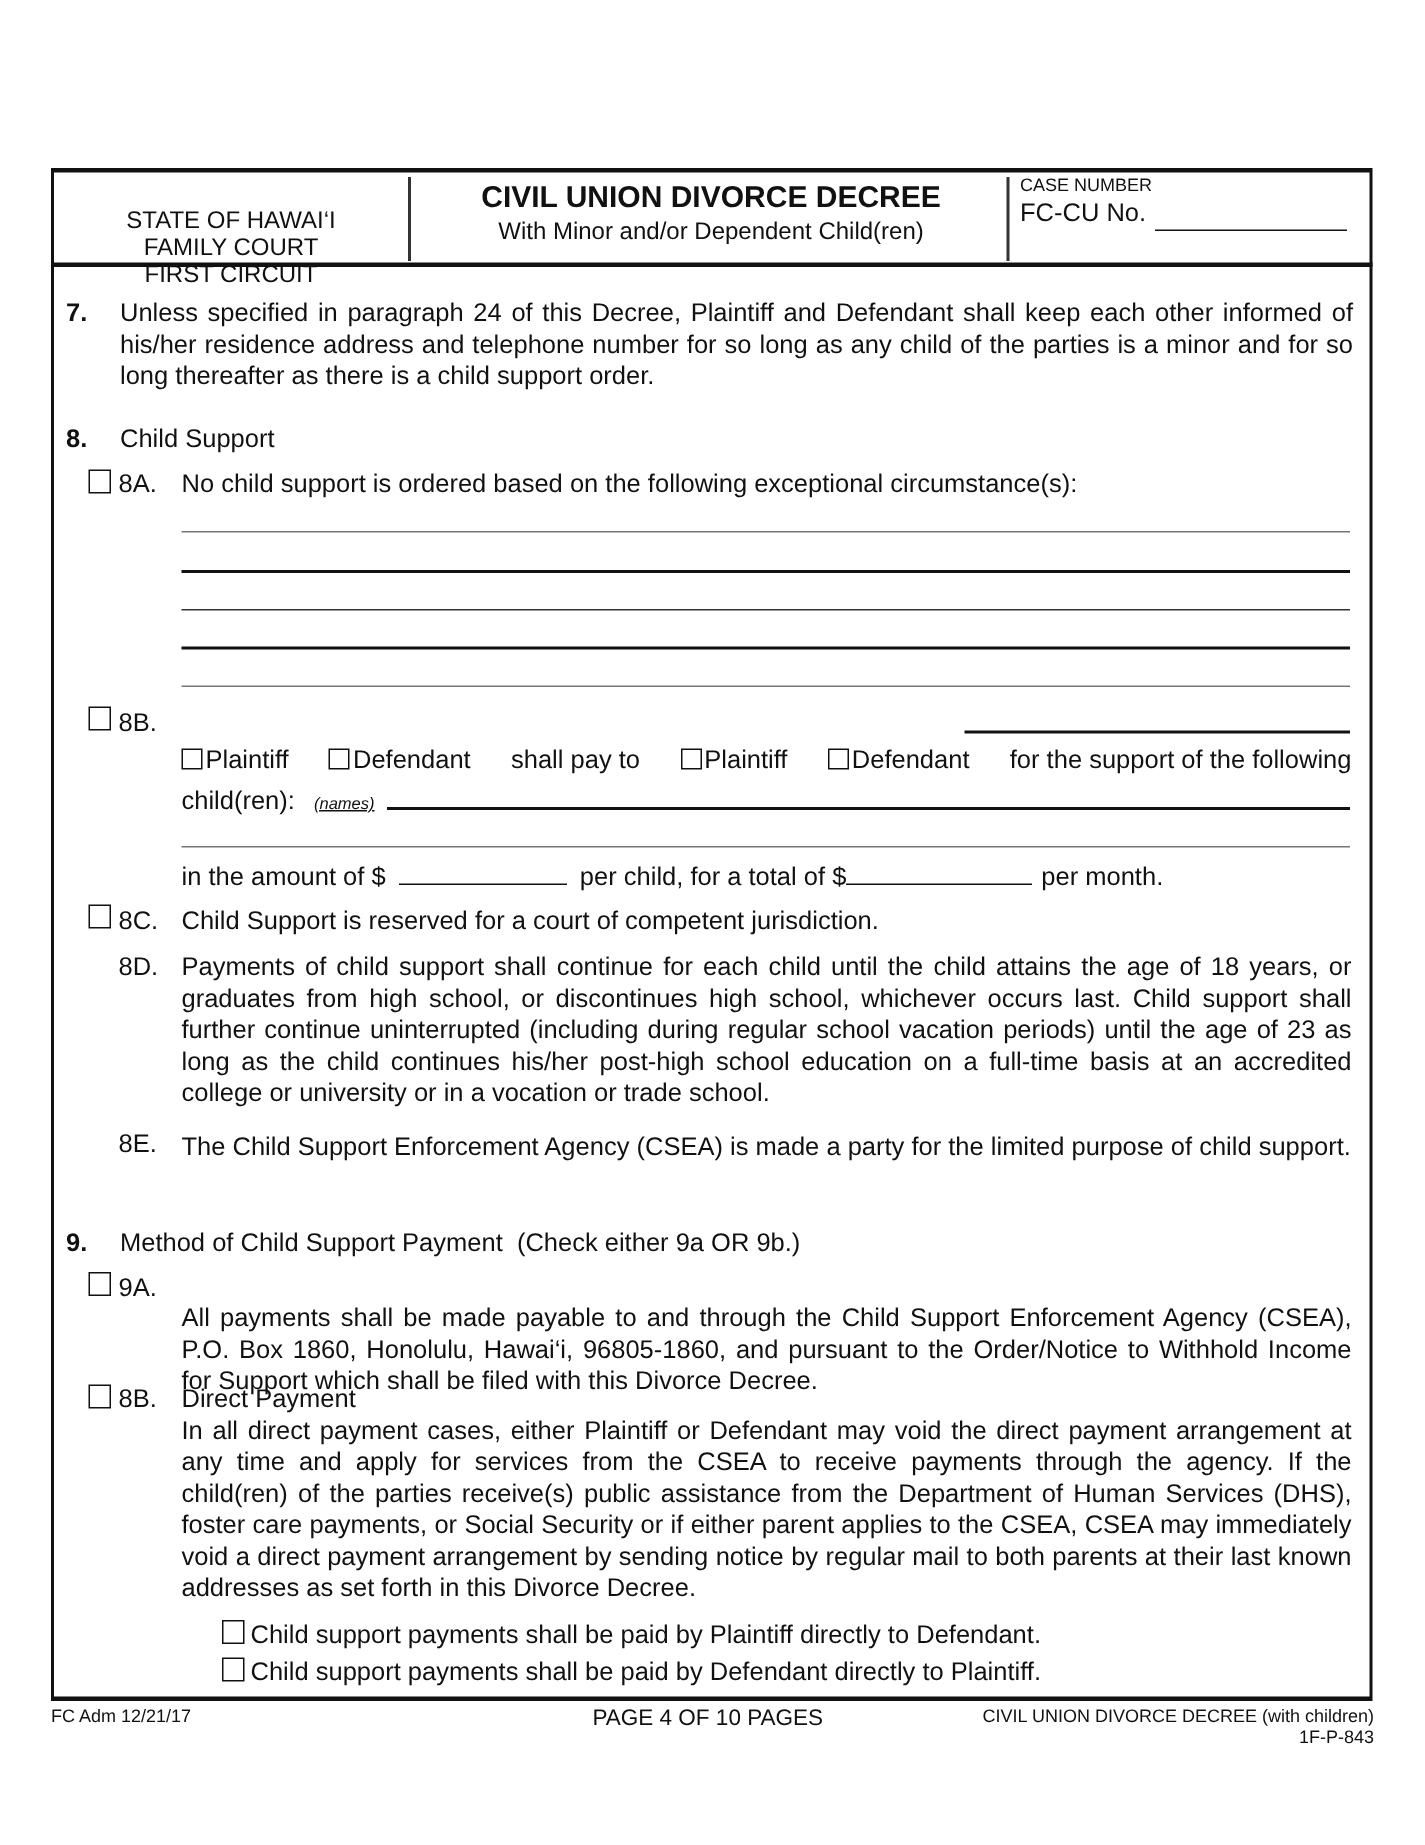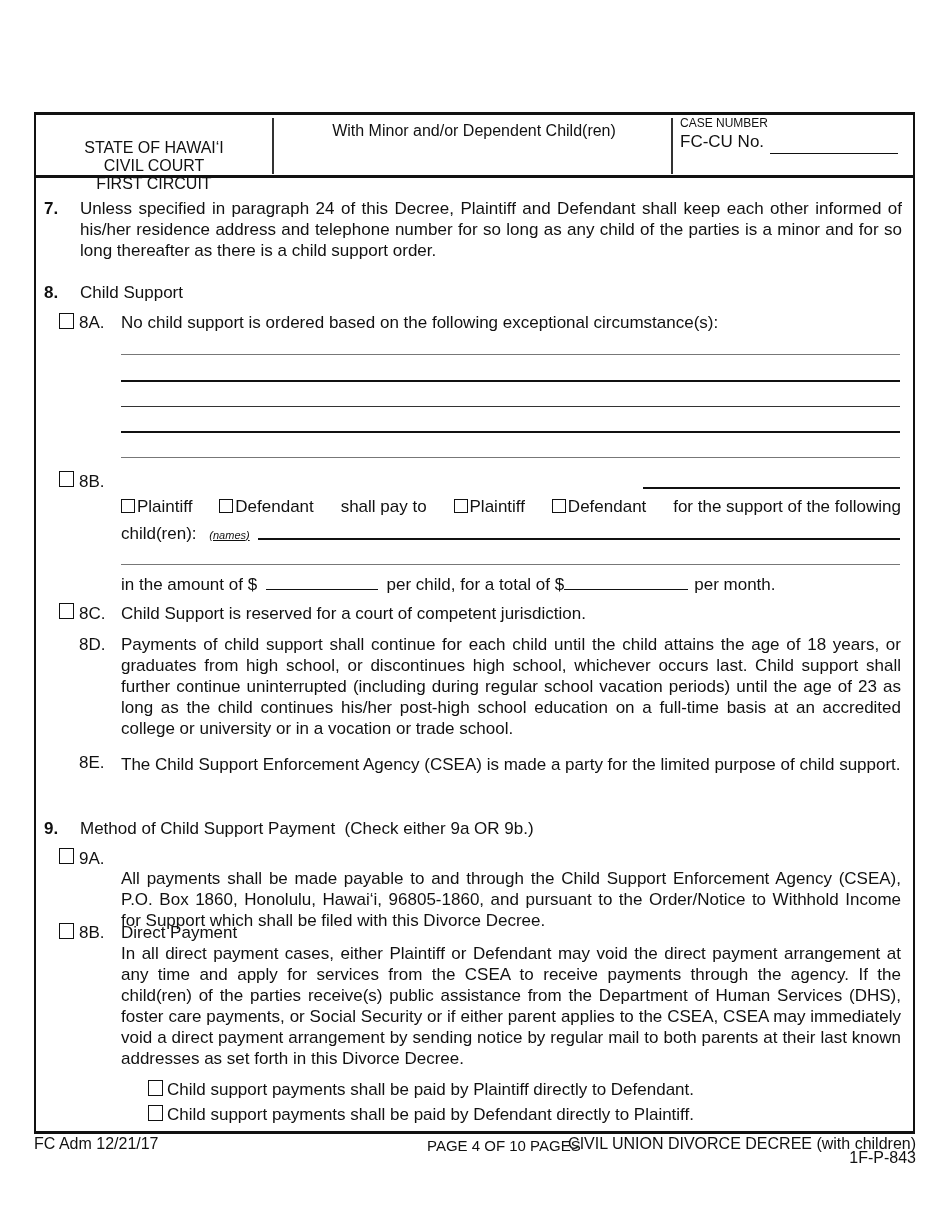--- a/index.html
+++ b/index.html
@@ -36,38 +36,39 @@
     .cb-abs { position: absolute; width: 15px; height: 16px; border: 1.3px solid #111; box-sizing: border-box; background: #fff; }
 
     .line { position: absolute; height: 0; }
     .line.thin { border-top: 1px solid #777; }
     .line.dark { border-top: 2px solid #111; }
     .line.med { border-top: 1px solid #333; }
 
     .small-u { font-size: 11px; text-decoration: underline; }
     .blank-in { display: inline-block; border-bottom: 1px solid #111; height: 14px; vertical-align: baseline; }
 
-    .footer { position: absolute; font-size: 16px; line-height: 14px; }
-    .footer.center { font-size: 15px; line-height: 18px; margin-left: 32px; }
+    .footer { position: absolute; font-size: 12px; line-height: 14px; }
+    .footer.center { font-size: 15px; line-height: 18px; }
   </style>
 </head>
 <body>
 
 <div class="page">
 
   <div class="frame"></div>
 
   <div class="header">
     <div class="hcell court">
       <div>STATE OF HAWAI‘I</div>
-      <div>CIVIL COURT</div>
+      <div>FAMILY COURT</div>
       <div>FIRST CIRCUIT</div>
     </div>
     <div class="vdiv" style="left:236px"></div>
     <div class="hcell title">
+      <div class="t1">CIVIL UNION DIVORCE DECREE</div>
       <div class="t2">With Minor and/or Dependent Child(ren)</div>
     </div>
     <div class="vdiv" style="left:635px"></div>
     <div class="hcell case">
       <div class="lbl">CASE NUMBER</div>
       <div class="no">
         <span>FC-CU No.</span>
         <span class="blank"></span>
       </div>
     </div>

